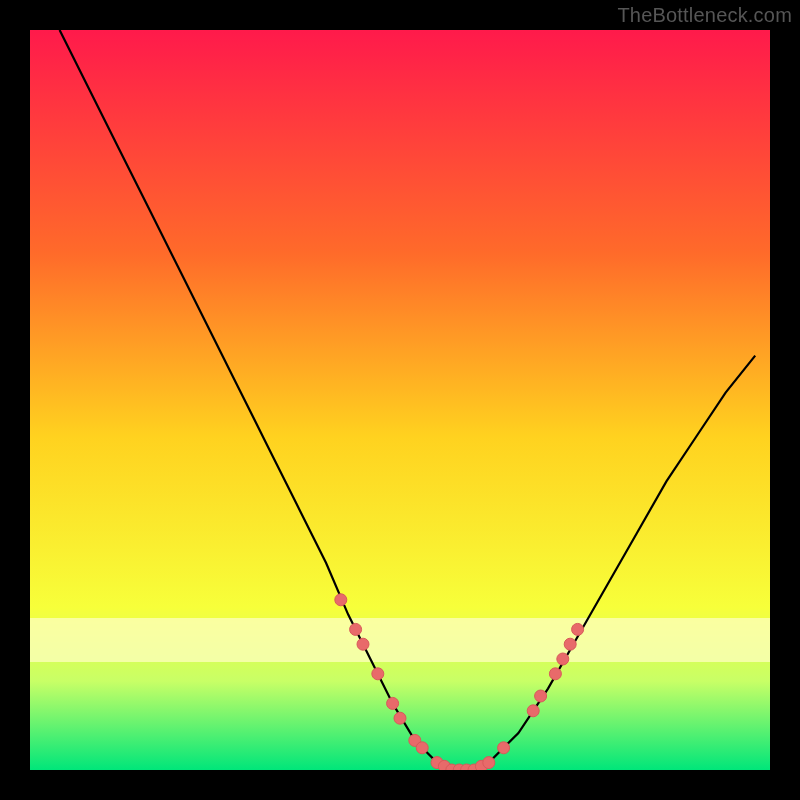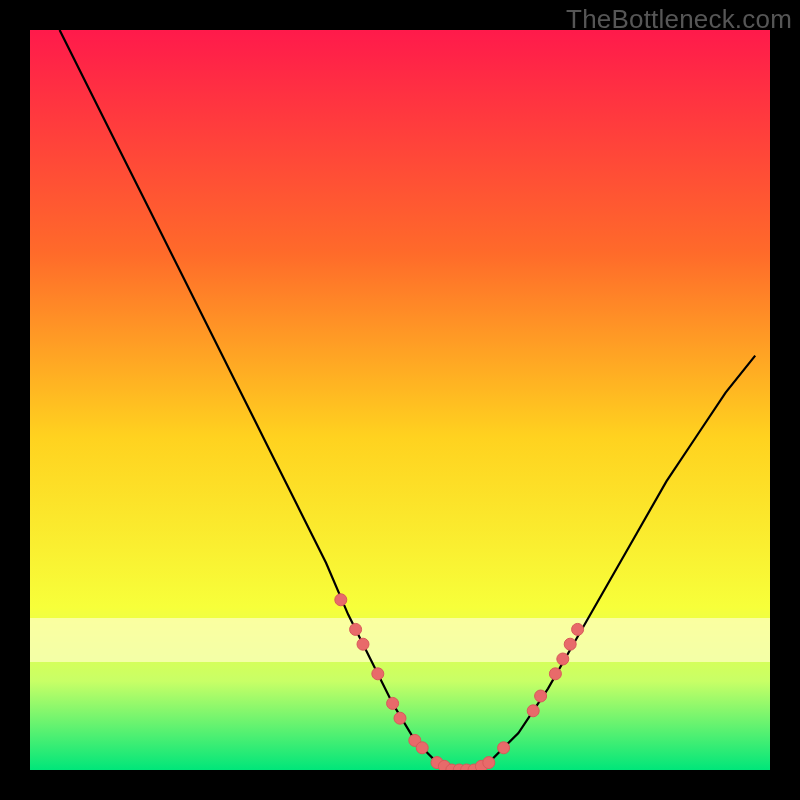--- a/index.html
+++ b/index.html
@@ -24,21 +24,21 @@
     left: 0;
     top: 0;
     width: 740px;
     height: 740px;
   }
   .watermark {
     position: absolute;
     top: 4px;
     right: 8px;
     color: #565656;
-    font-size: 26px;
+    font-size: 20px;
     font-weight: 500;
     letter-spacing: 0.2px;
   }
   svg { display: block; }
 </style>
 </head>
 <body>
 
 <div class="watermark">TheBottleneck.com</div>
 

